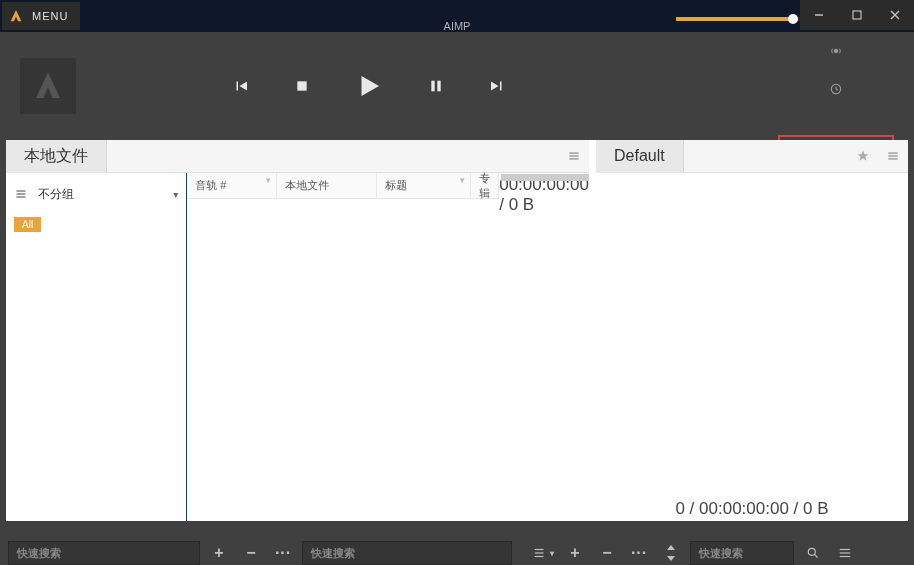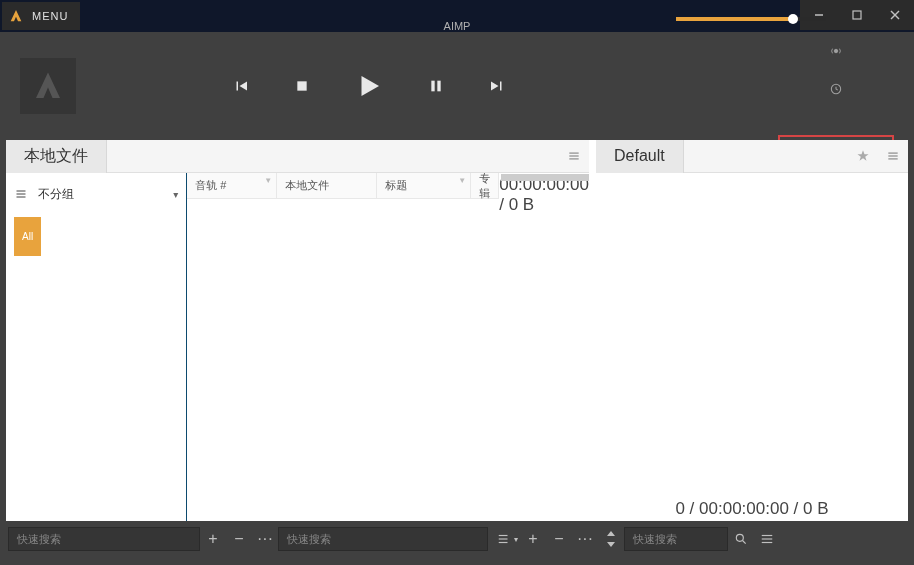--- a/index.html
+++ b/index.html
@@ -37,36 +37,36 @@
 .tab-header { height: 33px; background: #f5f5f5; display: flex; align-items: center; border-bottom: 1px solid #e0e0e0; }
 .tab { height: 33px; padding: 0 18px; background: #e8e8e8; display: flex; align-items: center; font-size: 16px; color: #333; border-right: 1px solid #d8d8d8; }
 .tab.active { background: #e8e8e8; }
 .tab-header .spacer { flex: 1; }
 .tab-header .tab-icon { width: 30px; display: flex; justify-content: center; color: #888; cursor: pointer; }
 
 .left-body { display: flex; flex: 1; overflow: hidden; }
 .sidebar { width: 200px; background: #fff; padding: 6px 8px; }
 .group-row { display: flex; align-items: center; gap: 10px; height: 30px; font-size: 12px; color: #333; cursor: pointer; }
 .group-row .chev { margin-left: auto; font-size: 10px; color: #666; }
-.badge-all { background: #e8a33d; color: #fff; font-size: 10px; padding: 14px 8px; margin-top: 8px; display: inline-block; cursor: pointer; }
+.badge-all { background: #e8a33d; color: #fff; font-size: 10px; padding: 2px 8px; margin-top: 8px; display: inline-block; cursor: pointer; }
 
 .table-area { flex: 1; display: flex; flex-direction: row; border-left: 1px solid #0c4a6e; }
 .col-headers { height: 26px; display: flex; background: #fafafa; border-bottom: 1px solid #e8e8e8; }
 .col { font-size: 11px; color: #555; display: flex; align-items: center; padding: 0 8px; border-right: 1px solid #e8e8e8; position: relative; cursor: pointer; }
 .col .filter-g { position: absolute; right: 4px; top: 3px; font-size: 8px; color: #bbb; }
 .rows { flex: 1; overflow: hidden; position: relative; }
 .row-stripe { height: 19px; }
 .row-stripe:nth-child(even) { background: #f3f3f3; }
 .h-scroll { height: 10px; background: #fff; position: relative; }
 .h-thumb { position: absolute; left: 2px; width: 120px; height: 7px; background: #ccc; top: 1px; }
 
 .status-line { height: 24px; font-size: 17px; color: #444; display: flex; align-items: center; justify-content: center; background: #fff; }
 
 
-.bottom { height: 38px; background: #404040; display: flex; align-items: flex-start; padding: 0 8px; margin-top: 6px; }
+.bottom { height: 38px; background: #404040; display: flex; align-items: flex-end; padding: 0 8px; gap: 6px; margin-top: 6px; font-weight: bold; }
 .search-box { height: 24px; background: #353535; border: 1px solid #2a2a2a; color: #888; font-size: 11px; padding: 0 8px; display: flex; align-items: center; }
 .search-box.s1 { width: 192px; }
 .search-box.s2 { width: 210px; }
 .search-box.s3 { width: 104px; }
 .tb-btn { width: 26px; height: 24px; display: flex; align-items: center; justify-content: center; color: #c0c0c0; cursor: pointer; font-size: 16px; }
 .tb-sep { width: 6px; }
 
 svg { display: block; }
 </style>
 </head>

